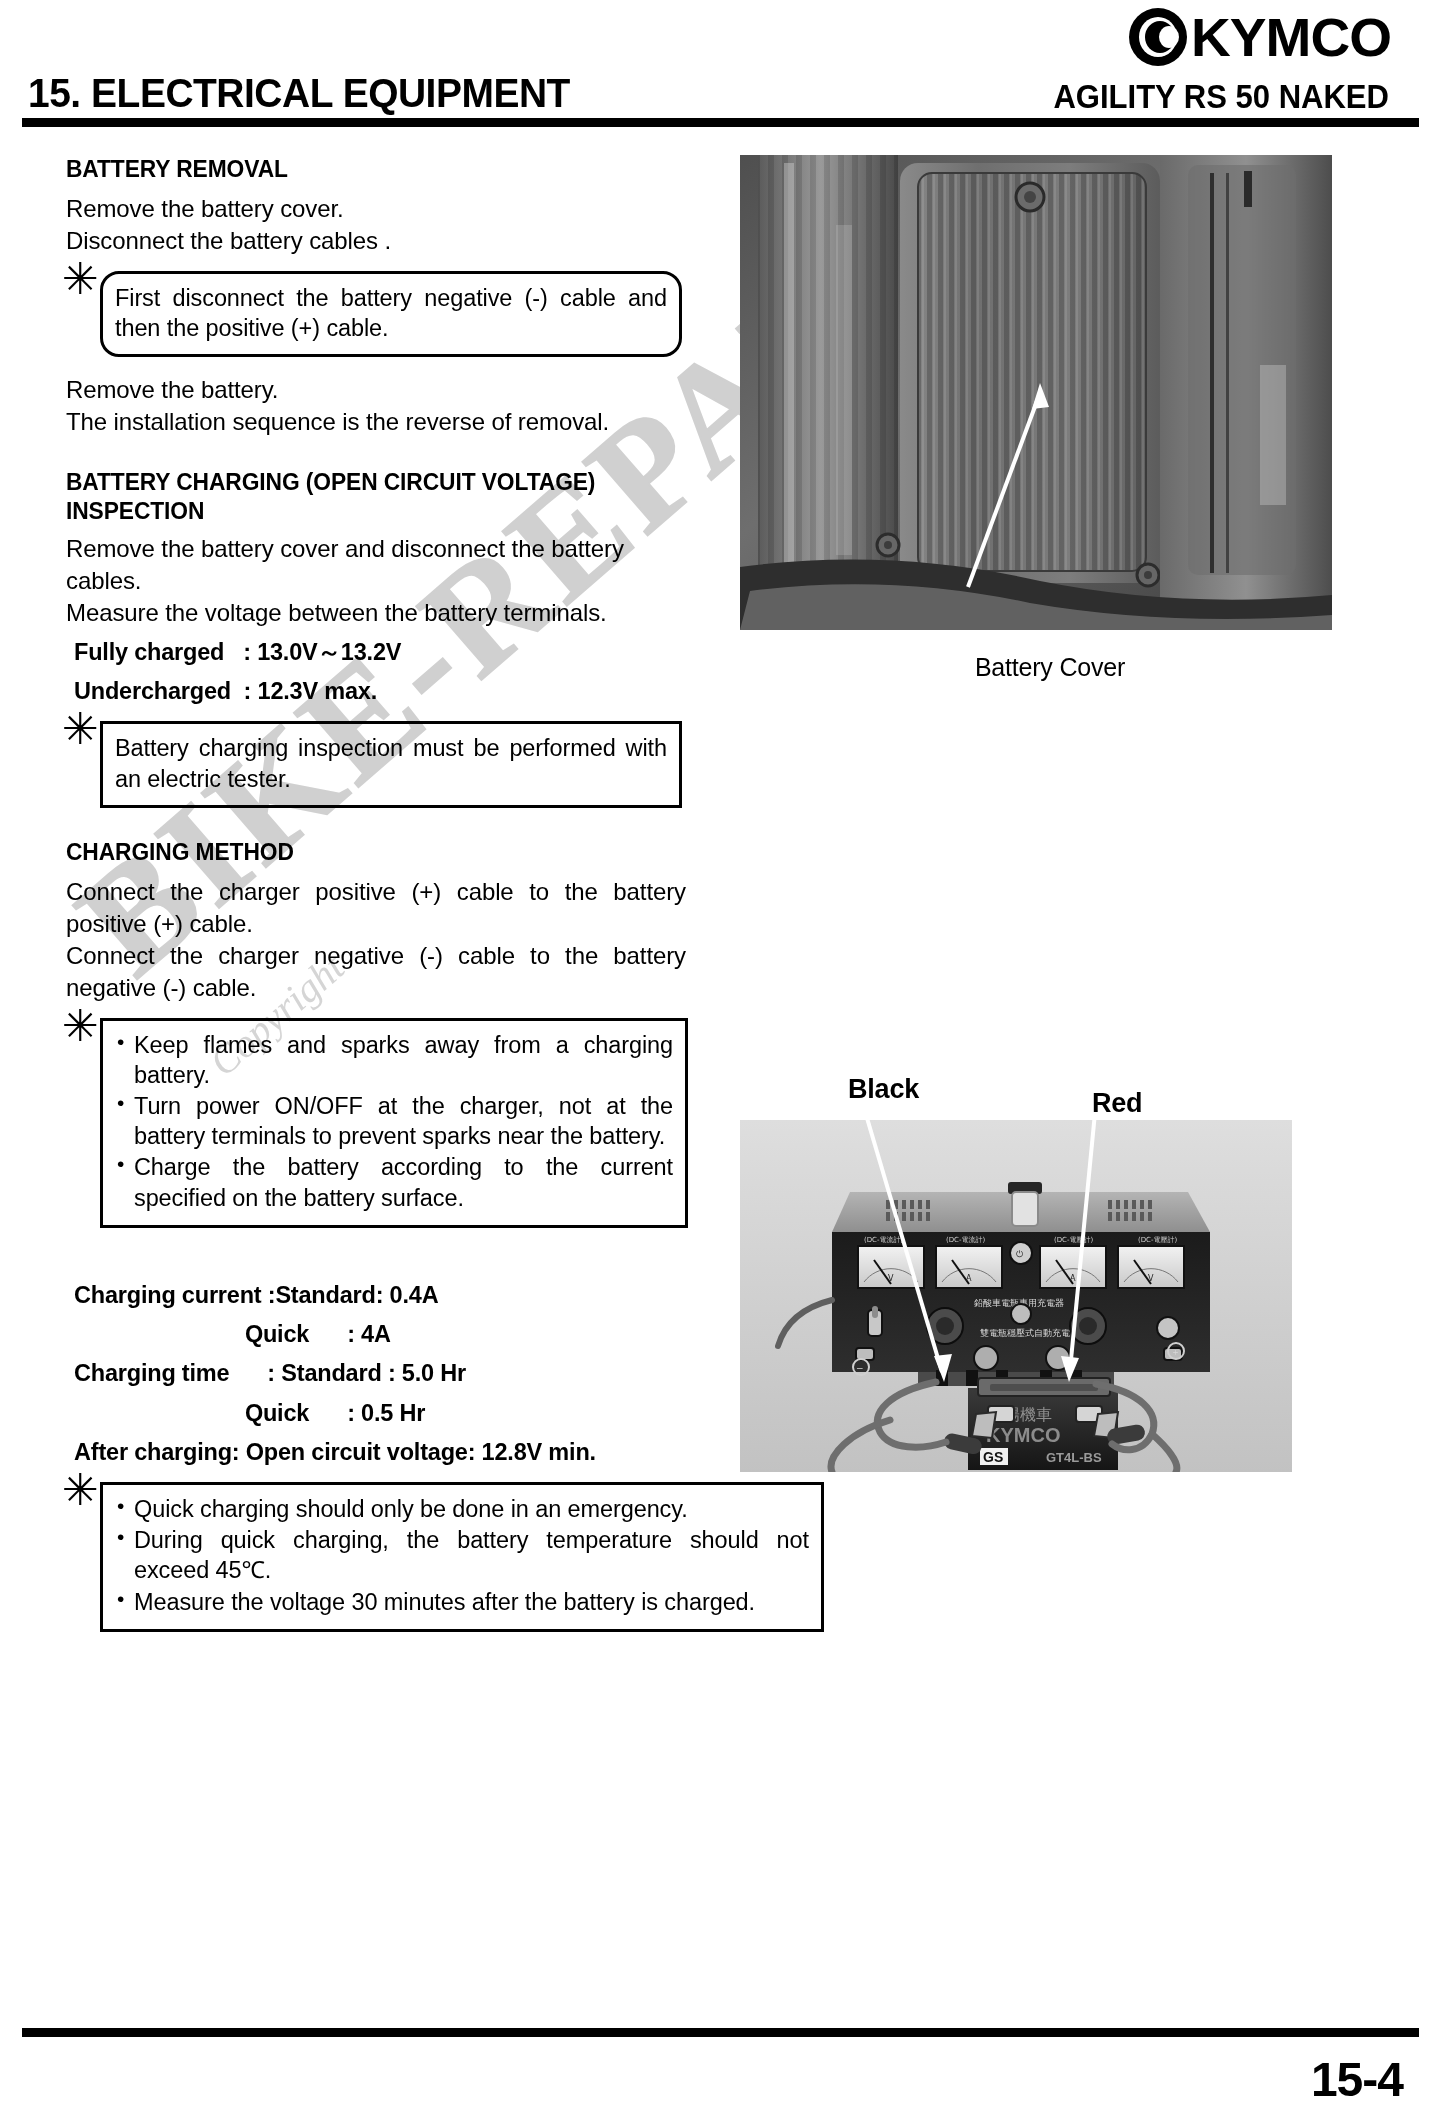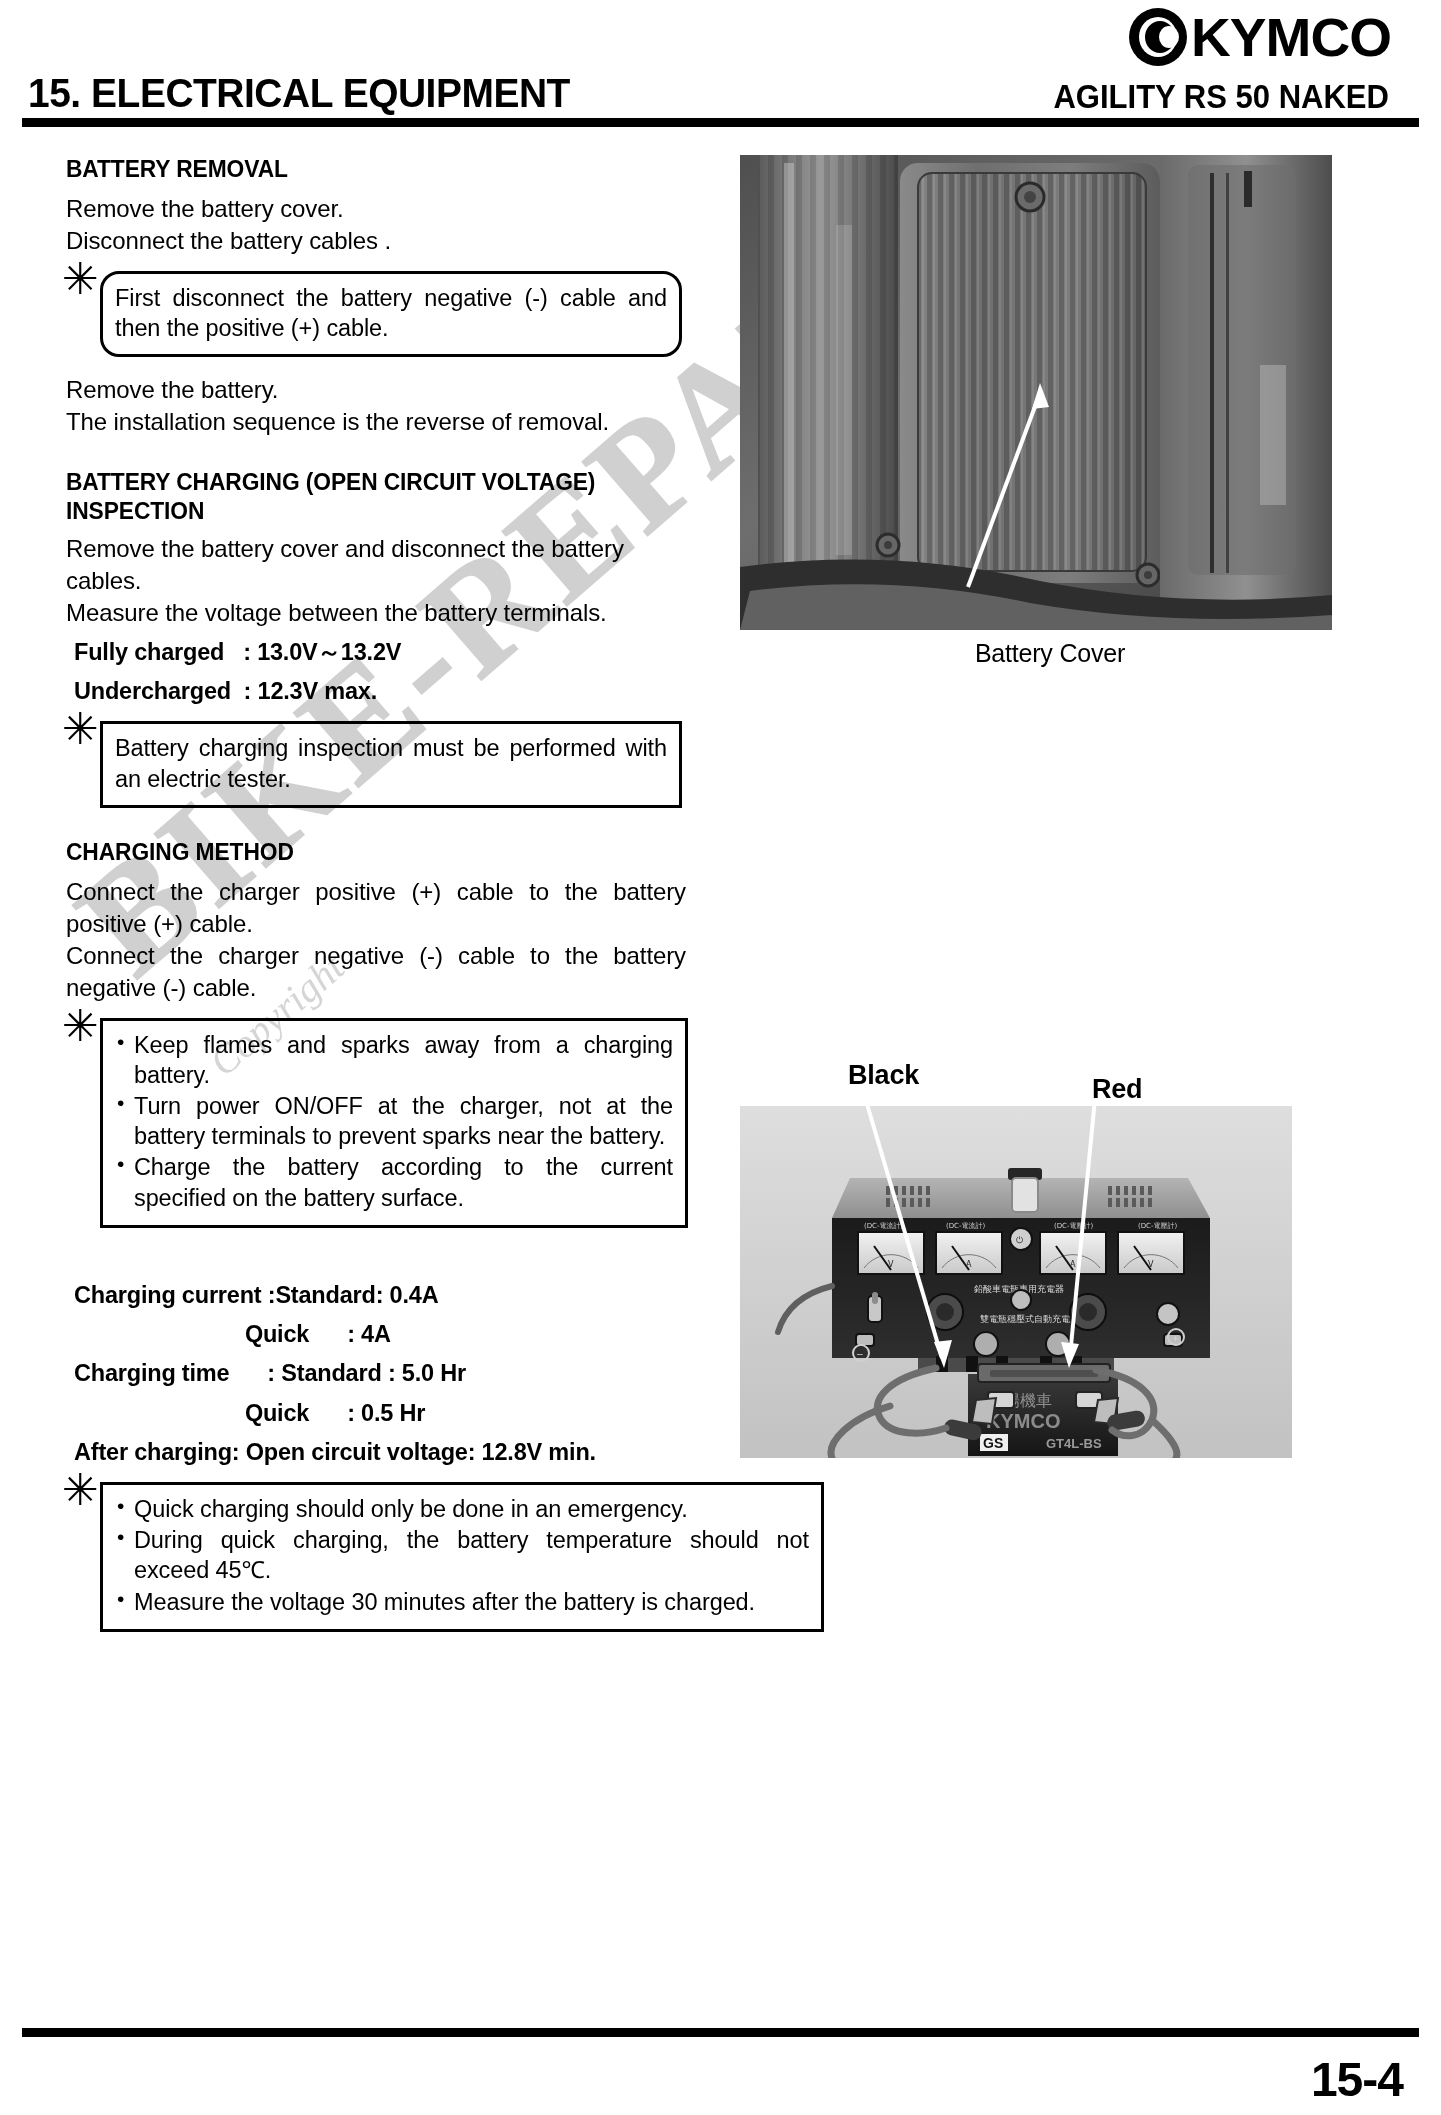--- a/index.html
+++ b/index.html
@@ -275,21 +275,21 @@
   
   .photo {
     position: relative;
     overflow: hidden;
     background: #7a7a7a;
   }
   .photo svg { display: block; }
   .caption {
     font-size: 25px;
     text-align: center;
-    margin-top: 9px;
+    margin-top: 23px;
     letter-spacing: -0.2px;
   }
   .lead-labels {
     position: relative;
     height: 46px;
   }
   .lead-labels span {
     position: absolute;
     font-size: 27px;
     letter-spacing: -0.2px;

